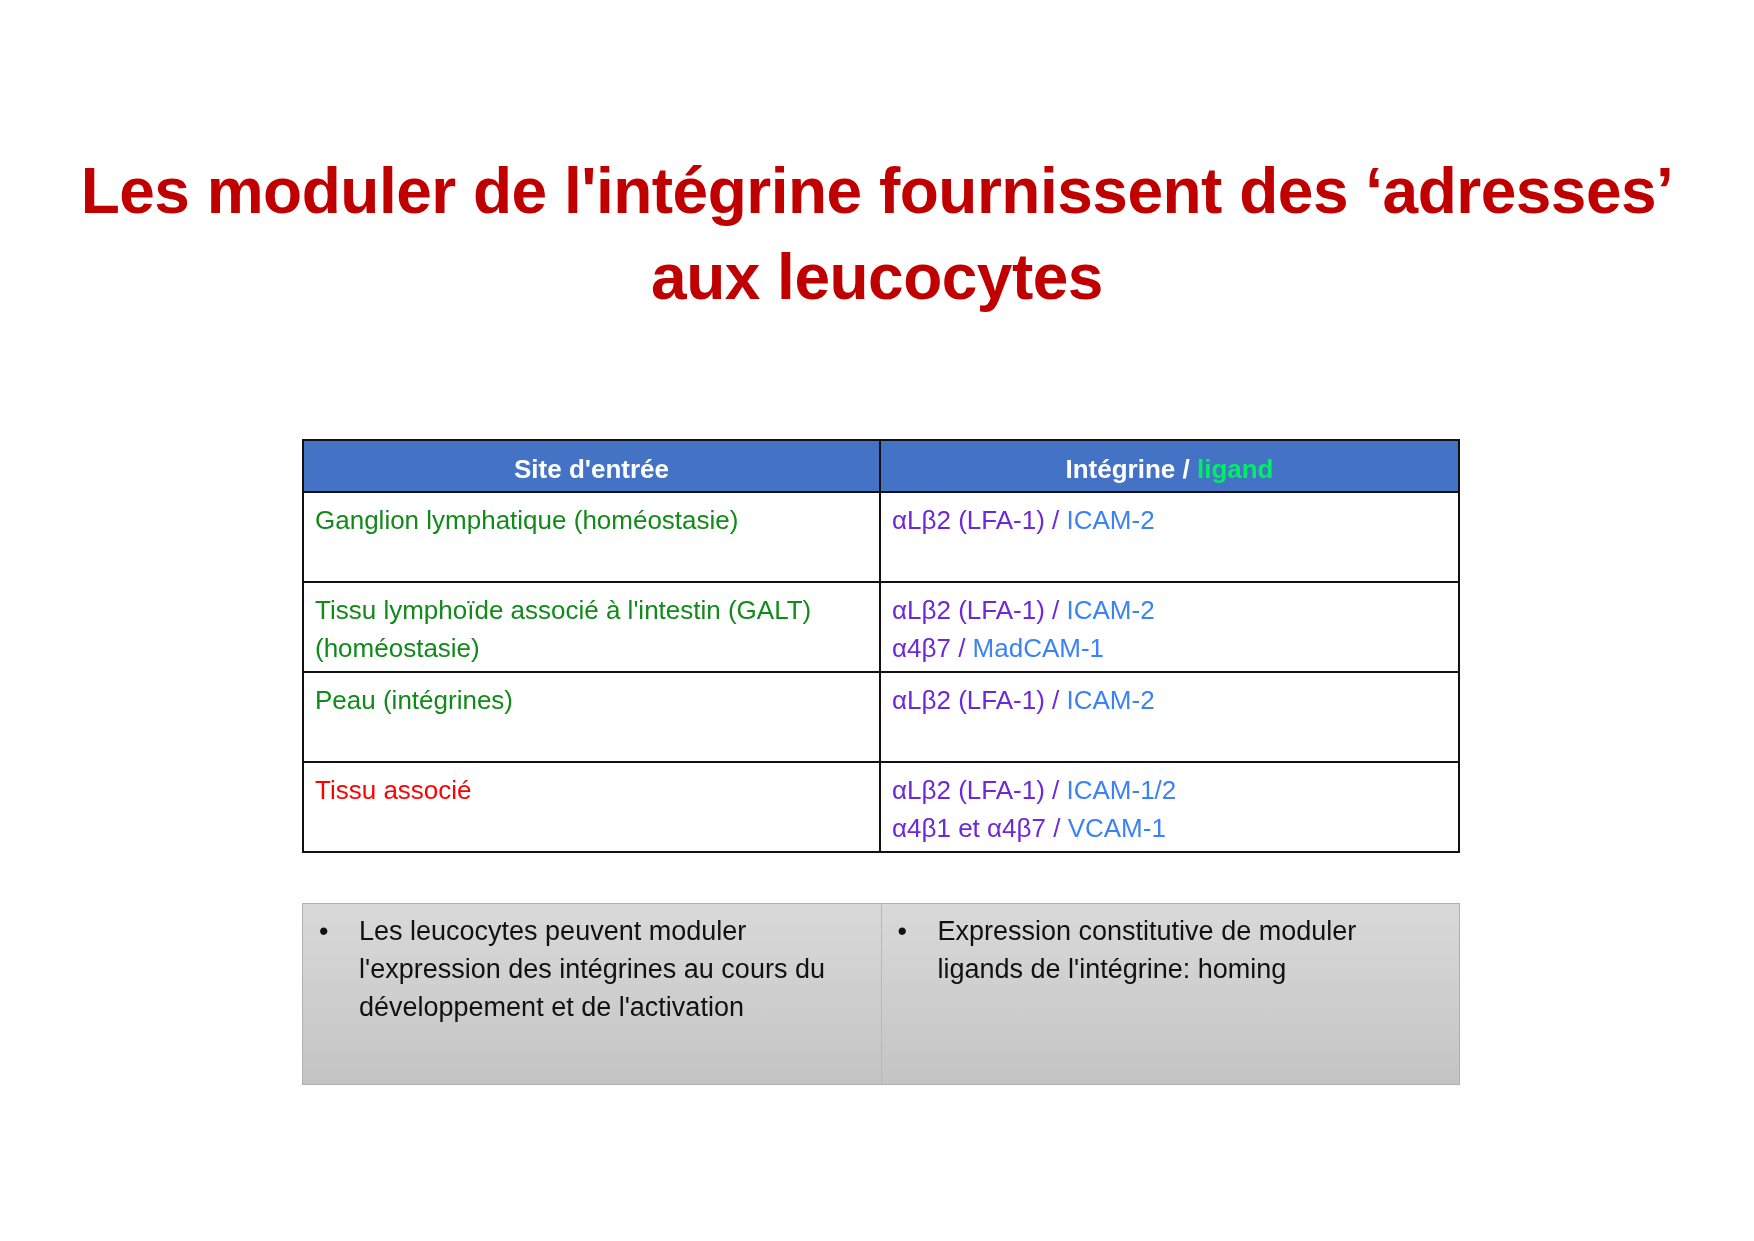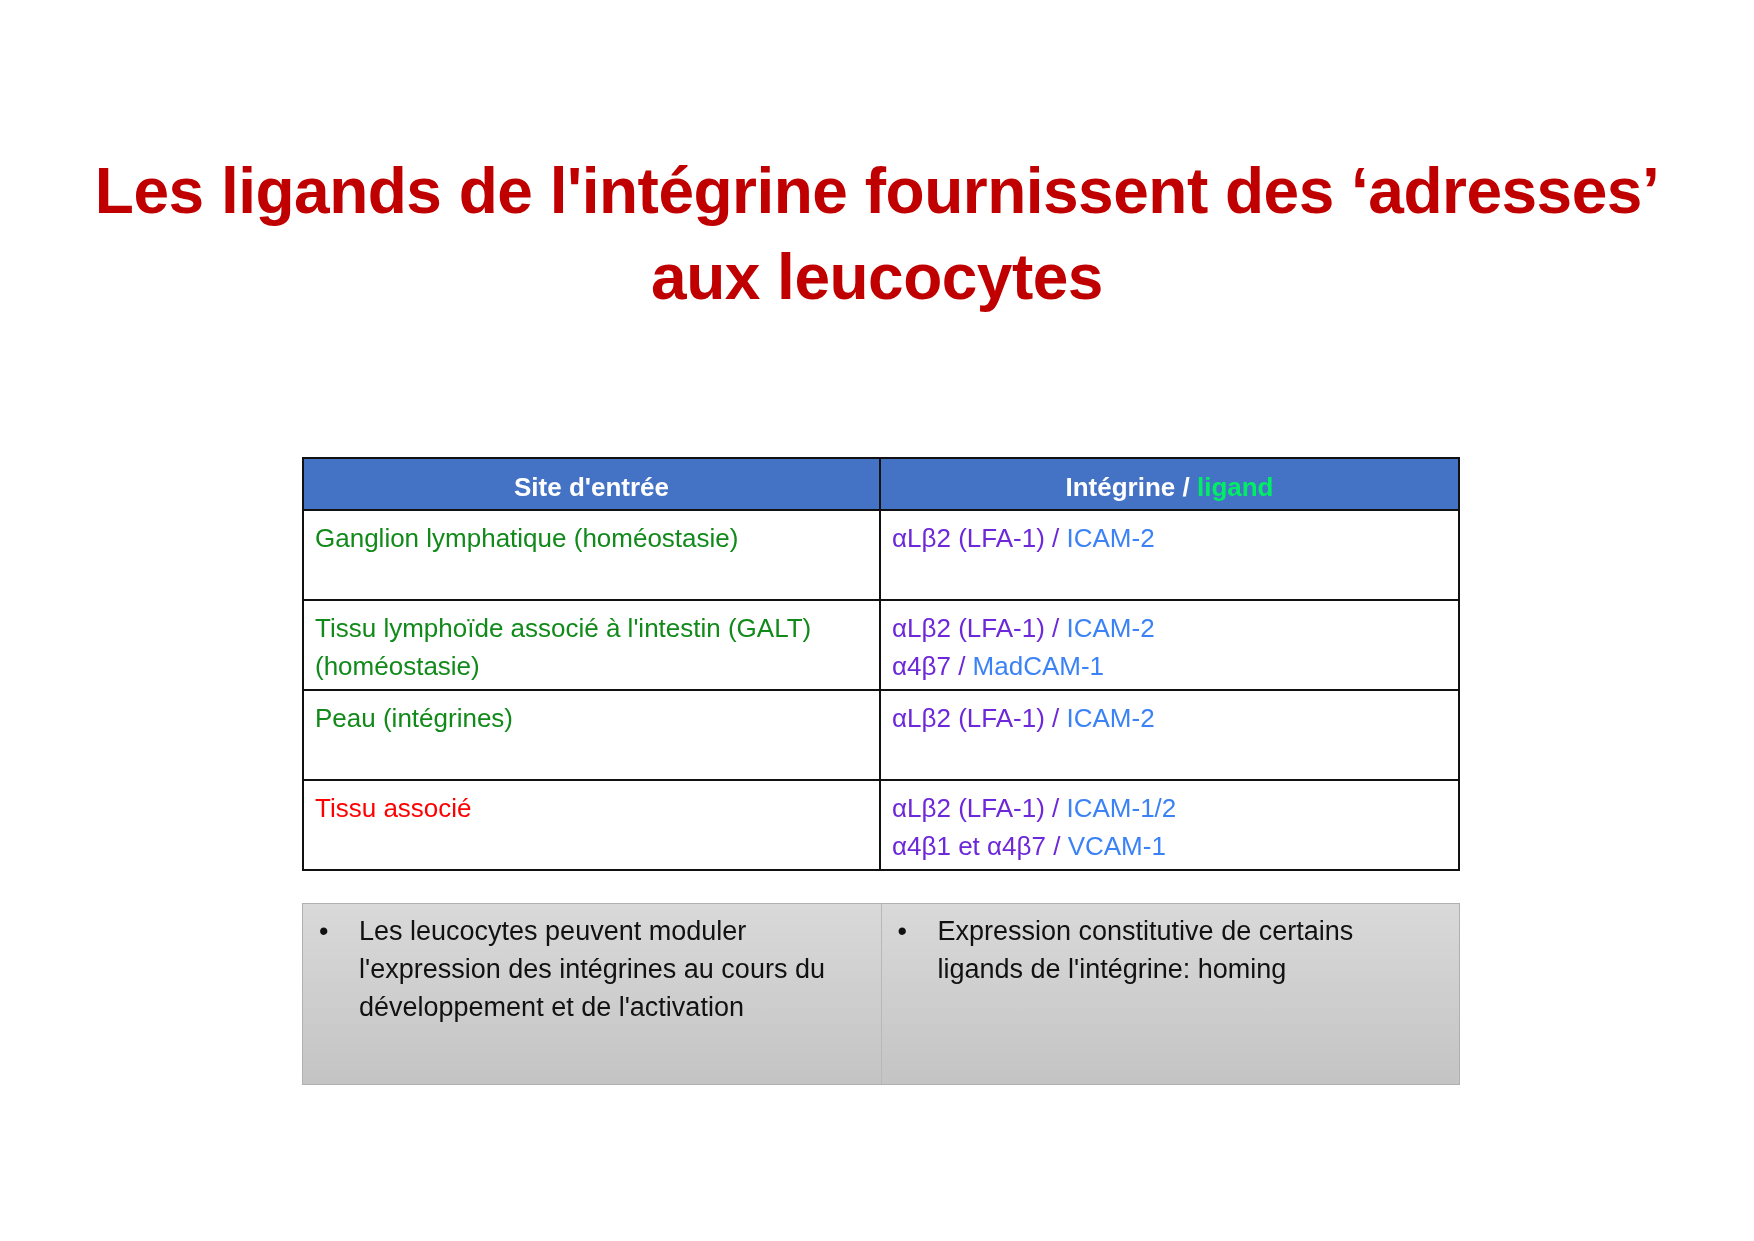--- a/index.html
+++ b/index.html
@@ -7,21 +7,21 @@
     width:1754px; height:1241px; background:#ffffff; position:relative; overflow:hidden;
     font-family: "Liberation Sans", "DejaVu Sans", sans-serif;
   }
   .title {
     position:absolute; left:0; top:148px; width:1754px; text-align:center;
     color:#c00000; font-weight:bold; font-size:64px; line-height:86px;
     letter-spacing:-0.5px;
   }
   .title span { display:block; }
   table.main {
-    position:absolute; left:302px; top:457px; width:1156px;
+    position:absolute; left:302px; top:439px; width:1156px;
     border-collapse:collapse; table-layout:fixed;
   }
   table.main th, table.main td {
     border:2px solid #111; vertical-align:top; padding:8px 13px 0 11px;
     font-size:26px; line-height:38px;
   }
   table.main th {
     background:#4472c4; color:#ffffff; font-weight:bold; text-align:center;
     height:44px; padding:6px 10px 0 10px; vertical-align:middle;
   }
@@ -42,21 +42,21 @@
     display:flex;
   }
   .note + .note { border-left:1px solid #b8b8b8; }
   .bullet { width:40px; flex:none; padding-left:2px; }
   .note-text { flex:1; }
 </style>
 </head>
 <body>
 
 <div class="title">
-  <span>Les ligands de l'intégrine fournissent des ‘adresses’</span>
+  <span>Les moduler de l'intégrine fournissent des ‘adresses’</span>
   <span>aux leucocytes</span>
 </div>
 
 <table class="main">
   <colgroup>
       <col class="c1">
       <col class="c2">
     </colgroup>
   <thead>
     <tr>
@@ -95,16 +95,16 @@
 </table>
 
 <div class="notes">
   <div class="note">
     <span class="bullet">•</span>
     <span class="note-text">Les leucocytes peuvent moduler l'expression des intégrines au cours du développement et de l'activation</span>
   </div>
   <div class="note">
     <span class="bullet">•</span>
     <span class="note-text">
-      <span>Expression constitutive de certains ligands de l'intégrine: homing</span><br>
+      <span>Expression constitutive de moduler ligands de l'intégrine: homing</span><br>
     </span>
   </div>
 </div>
 
 </body></html>

